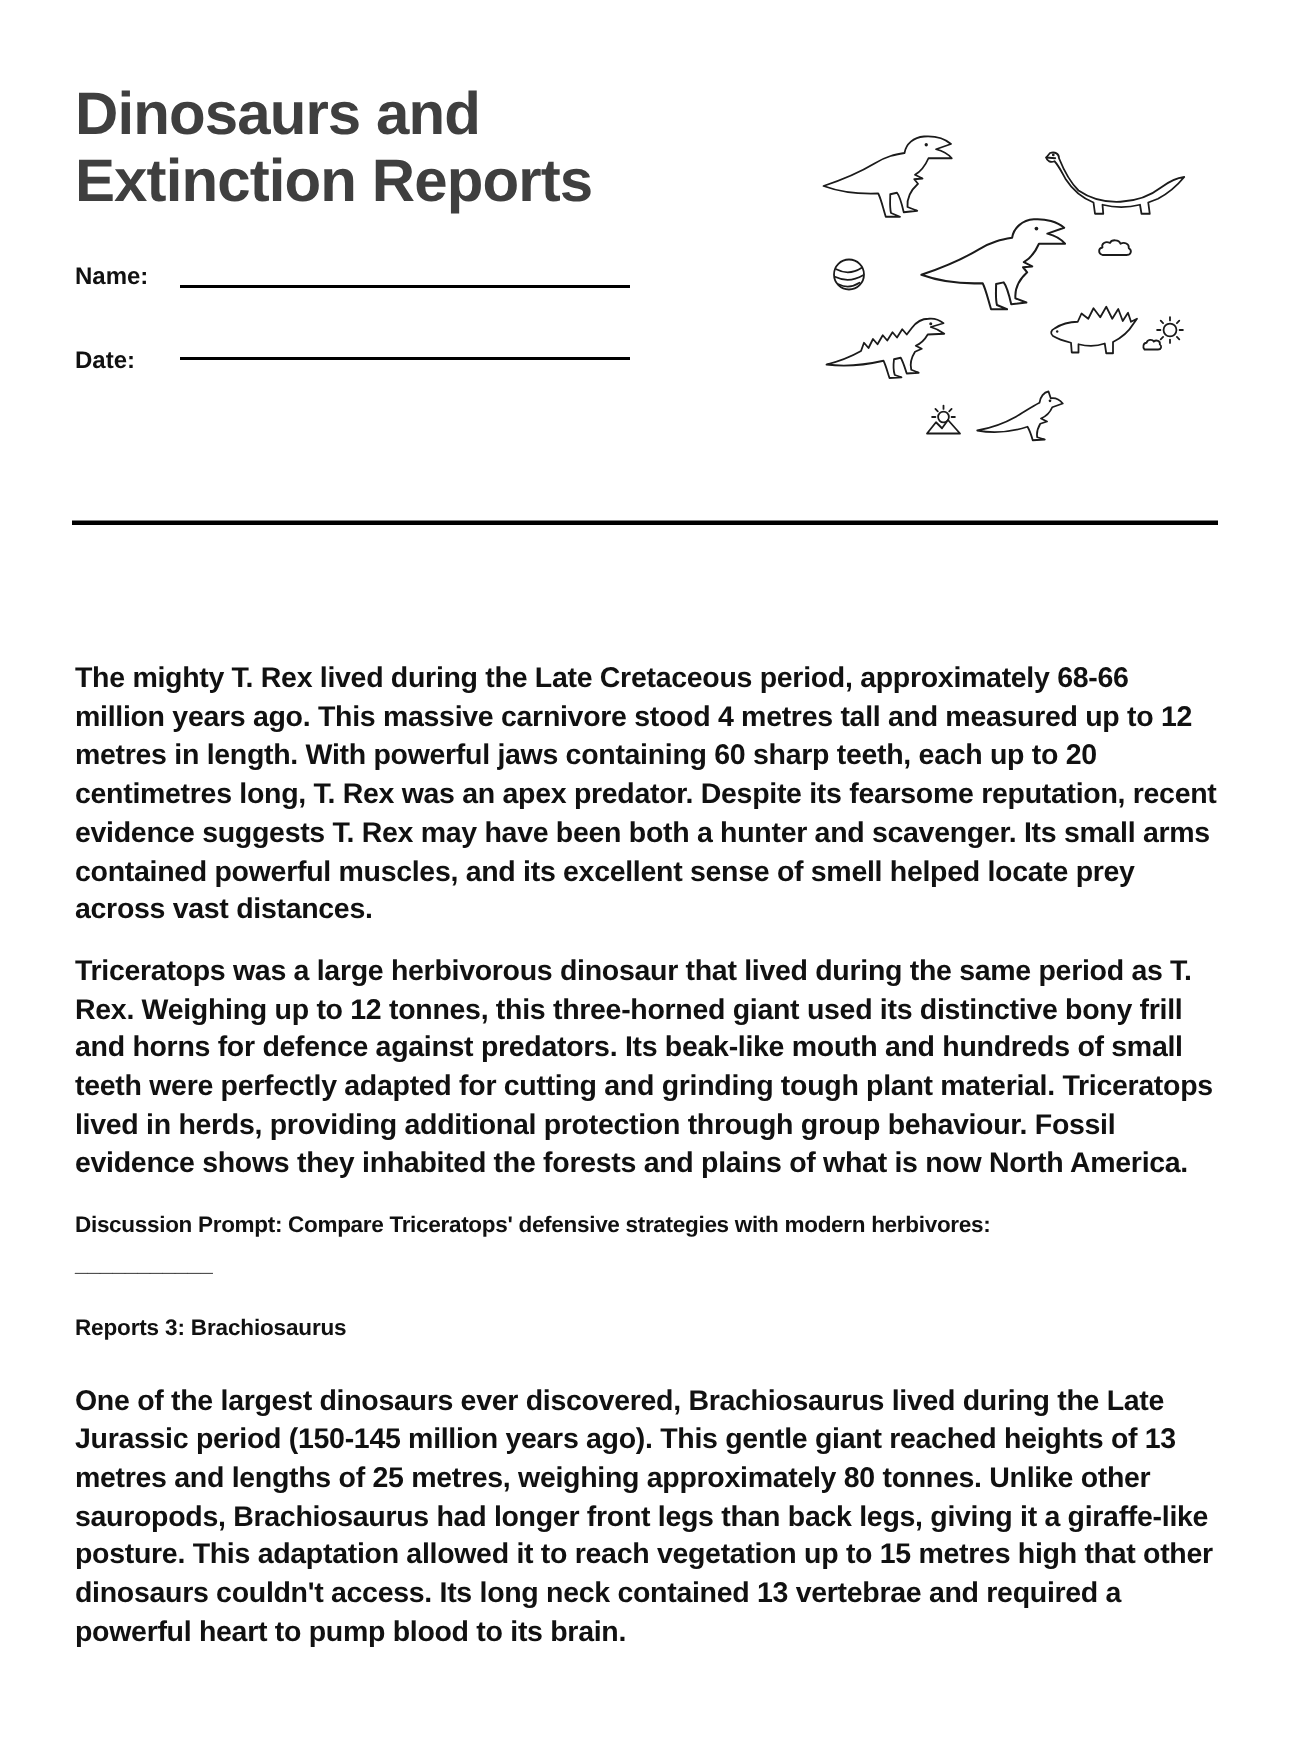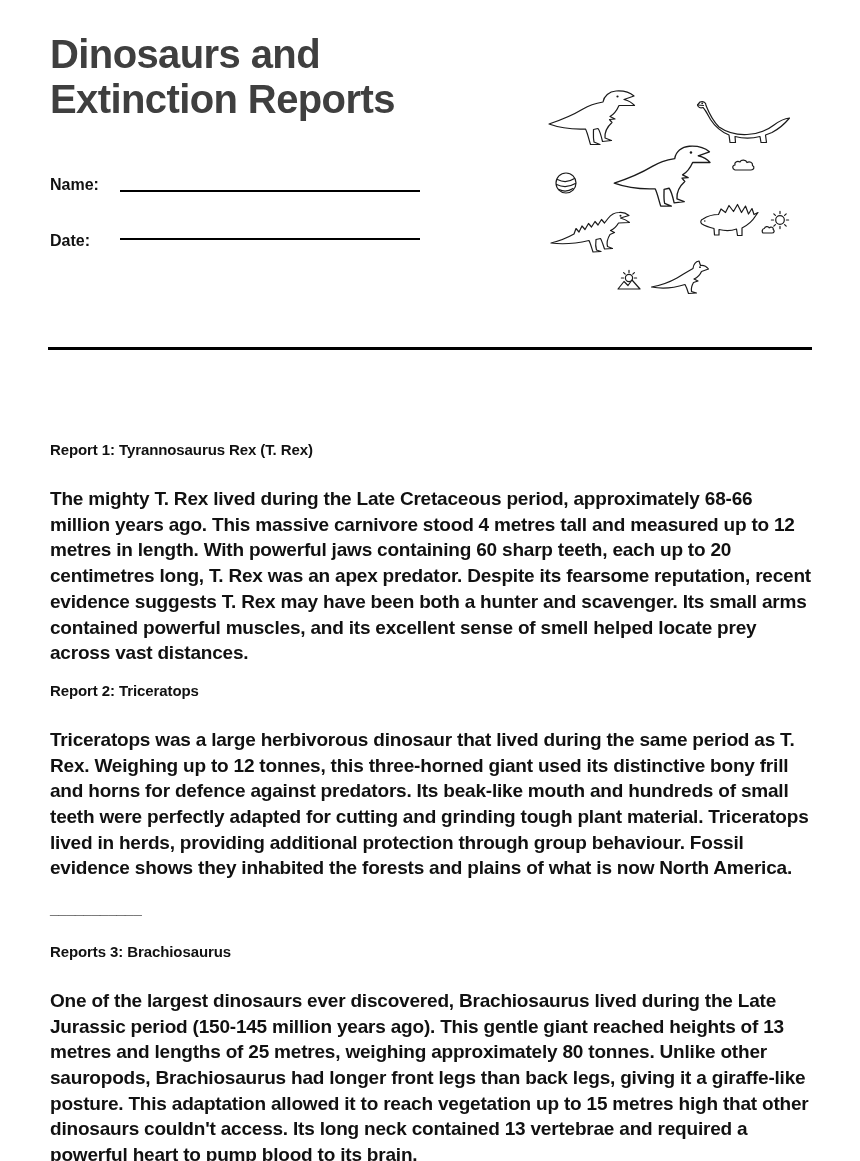--- a/index.html
+++ b/index.html
@@ -1,21 +1,21 @@
 <!DOCTYPE html>
 <html><head>
 <meta charset="utf-8">
 <style>
   html,body{margin:0;padding:0;background:#ffffff;}
   .page{
     position:relative;width:860px;height:1161px;background:#fff;overflow:hidden;
     font-family:"Liberation Sans",sans-serif;color:#111111;
   }
   .doc-title{
-    position:absolute;left:50px;top:32px;width:440px;margin:0;
+    position:absolute;left:50px;top:54px;width:440px;margin:0;
     font-size:40px;line-height:1.13;letter-spacing:-0.6px;font-weight:700;color:#3f3f3f;
   }
   .field-label{position:absolute;left:50px;font-size:16px;font-weight:700;color:#111;}
   .name-label{top:176px;}
   .date-label{top:212px;margin-top:20px;}
   .field-line{position:absolute;left:120px;width:300px;height:0;border-bottom:2px solid #000;}
   .name-line{top:190px;}
   .date-line{top:238px;}
   .illustration{position:absolute;left:538px;top:82px;width:262px;height:215px;}
   .divider{position:absolute;left:48px;top:347px;width:764px;height:3px;background:#000;}
@@ -121,25 +121,24 @@
           <use href="#g-hadrosaur"></use>
         </g>
     </svg>
   </div>
 
   <div class="divider"></div>
 
 
   <div class="reports">
 
-    <p class="report-title">Report 1: Tyrannosaurus Rex (T. Rex)</p>
     <p class="report-body">The mighty T. Rex lived during the Late Cretaceous period, approximately 68-66 million years ago. This massive carnivore stood 4 metres tall and measured up to 12 metres in length. With powerful jaws containing 60 sharp teeth, each up to 20 centimetres long, T. Rex was an apex predator. Despite its fearsome reputation, recent evidence suggests T. Rex may have been both a hunter and scavenger. Its small arms contained powerful muscles, and its excellent sense of smell helped locate prey across vast distances.</p>
 
-    <p class="report-title">Report 2: Triceratops</p>
     <p class="report-body">Triceratops was a large herbivorous dinosaur that lived during the same period as T. Rex. Weighing up to 12 tonnes, this three-horned giant used its distinctive bony frill and horns for defence against predators. Its beak-like mouth and hundreds of small teeth were perfectly adapted for cutting and grinding tough plant material. Triceratops lived in herds, providing additional protection through group behaviour. Fossil evidence shows they inhabited the forests and plains of what is now North America.</p>
+    <p class="prompt no-gap"><span>Discussion Prompt: Compare Triceratops' defensive strategies with modern herbivores:</span></p>
     <p class="prompt-blank-line">___________</p>
 
     <p class="report-title">Reports 3: Brachiosaurus</p>
     <p class="report-body">One of the largest dinosaurs ever discovered, Brachiosaurus lived during the Late Jurassic period (150-145 million years ago). This gentle giant reached heights of 13 metres and lengths of 25 metres, weighing approximately 80 tonnes. Unlike other sauropods, Brachiosaurus had longer front legs than back legs, giving it a giraffe-like posture. This adaptation allowed it to reach vegetation up to 15 metres high that other dinosaurs couldn't access. Its long neck contained 13 vertebrae and required a powerful heart to pump blood to its brain.</p>
 
   </div>
 
 </div>
 
 </body></html>

